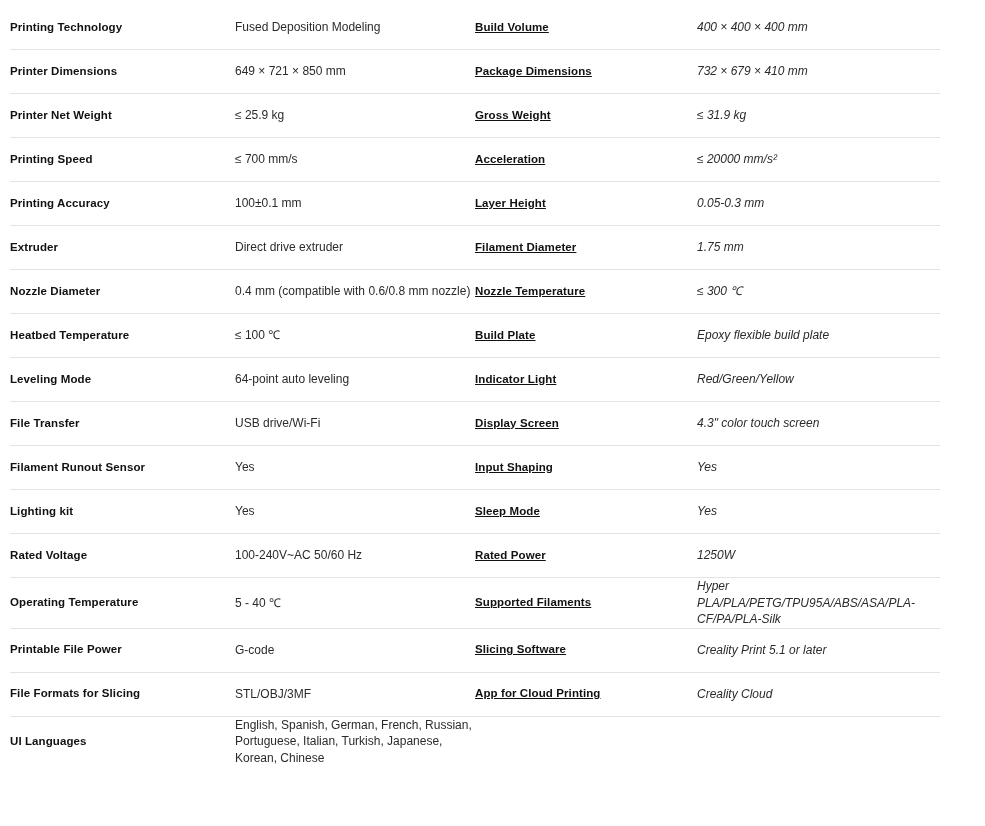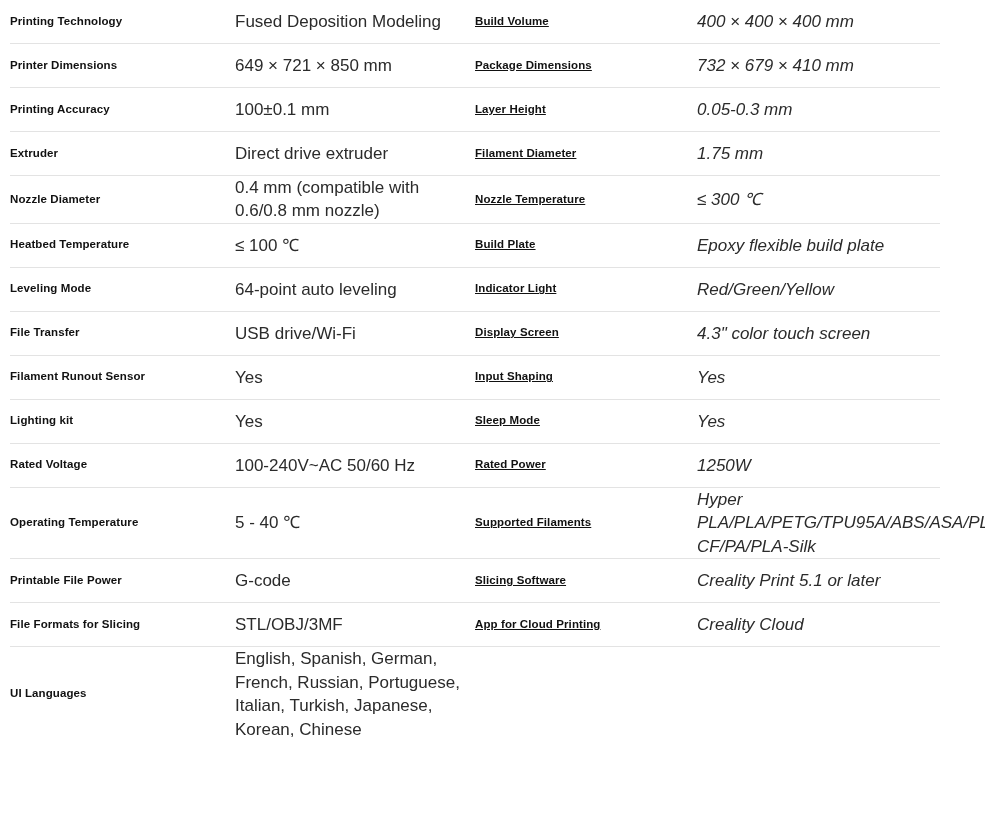--- a/index.html
+++ b/index.html
@@ -10,21 +10,21 @@
   body {
     width: 985px;
     height: 826px;
     font-family: "Liberation Sans", sans-serif;
     color: #1a1a1a;
     -webkit-font-smoothing: antialiased;
   }
   .spec-sheet {
     width: 930px;
     margin: 0 0 0 10px;
-    padding-top: 0;
+    padding-top: 6px;
   }
   table.spec-table {
     width: 930px;
     border-collapse: collapse;
     table-layout: fixed;
   }
   table.spec-table tr.spec-row {
     border-bottom: 1px solid #e3e3e3;
   }
   table.spec-table tr.spec-row:last-child {
@@ -39,21 +39,21 @@
   td.label-cell {
     width: 225px;
     font-size: 11.5px;
     font-weight: bold;
     color: #111111;
     letter-spacing: 0.1px;
     padding-right: 8px;
   }
   td.value-cell {
     width: 240px;
-    font-size: 17px;
+    font-size: 12px;
     font-weight: normal;
     color: #2b2b2b;
     padding-right: 10px;
   }
   td.label-cell.second {
     width: 222px;
     text-decoration: underline;
   }
   td.value-cell.second {
     width: 243px;
@@ -80,21 +80,33 @@
         <td class="value-cell second">400 × 400 × 400 mm</td>
       </tr>
 
       <tr class="spec-row">
         <td class="label-cell">Printer Dimensions</td>
         <td class="value-cell">649 × 721 × 850 mm</td>
         <td class="label-cell second">Package Dimensions</td>
         <td class="value-cell second">732 × 679 × 410 mm</td>
       </tr>
 
-
+      <tr class="spec-row">
+        <td class="label-cell">Printer Net Weight</td>
+        <td class="value-cell">≤ 25.9 kg</td>
+        <td class="label-cell second">Gross Weight</td>
+        <td class="value-cell second">≤ 31.9 kg</td>
+      </tr>
+
+      <tr class="spec-row">
+        <td class="label-cell">Printing Speed</td>
+        <td class="value-cell">≤ 700 mm/s</td>
+        <td class="label-cell second">Acceleration</td>
+        <td class="value-cell second">≤ 20000 mm/s²</td>
+      </tr>
 
       <tr class="spec-row">
         <td class="label-cell">Printing Accuracy</td>
         <td class="value-cell">100±0.1 mm</td>
         <td class="label-cell second">Layer Height</td>
         <td class="value-cell second">0.05-0.3 mm</td>
       </tr>
 
       <tr class="spec-row">
         <td class="label-cell">Extruder</td>

